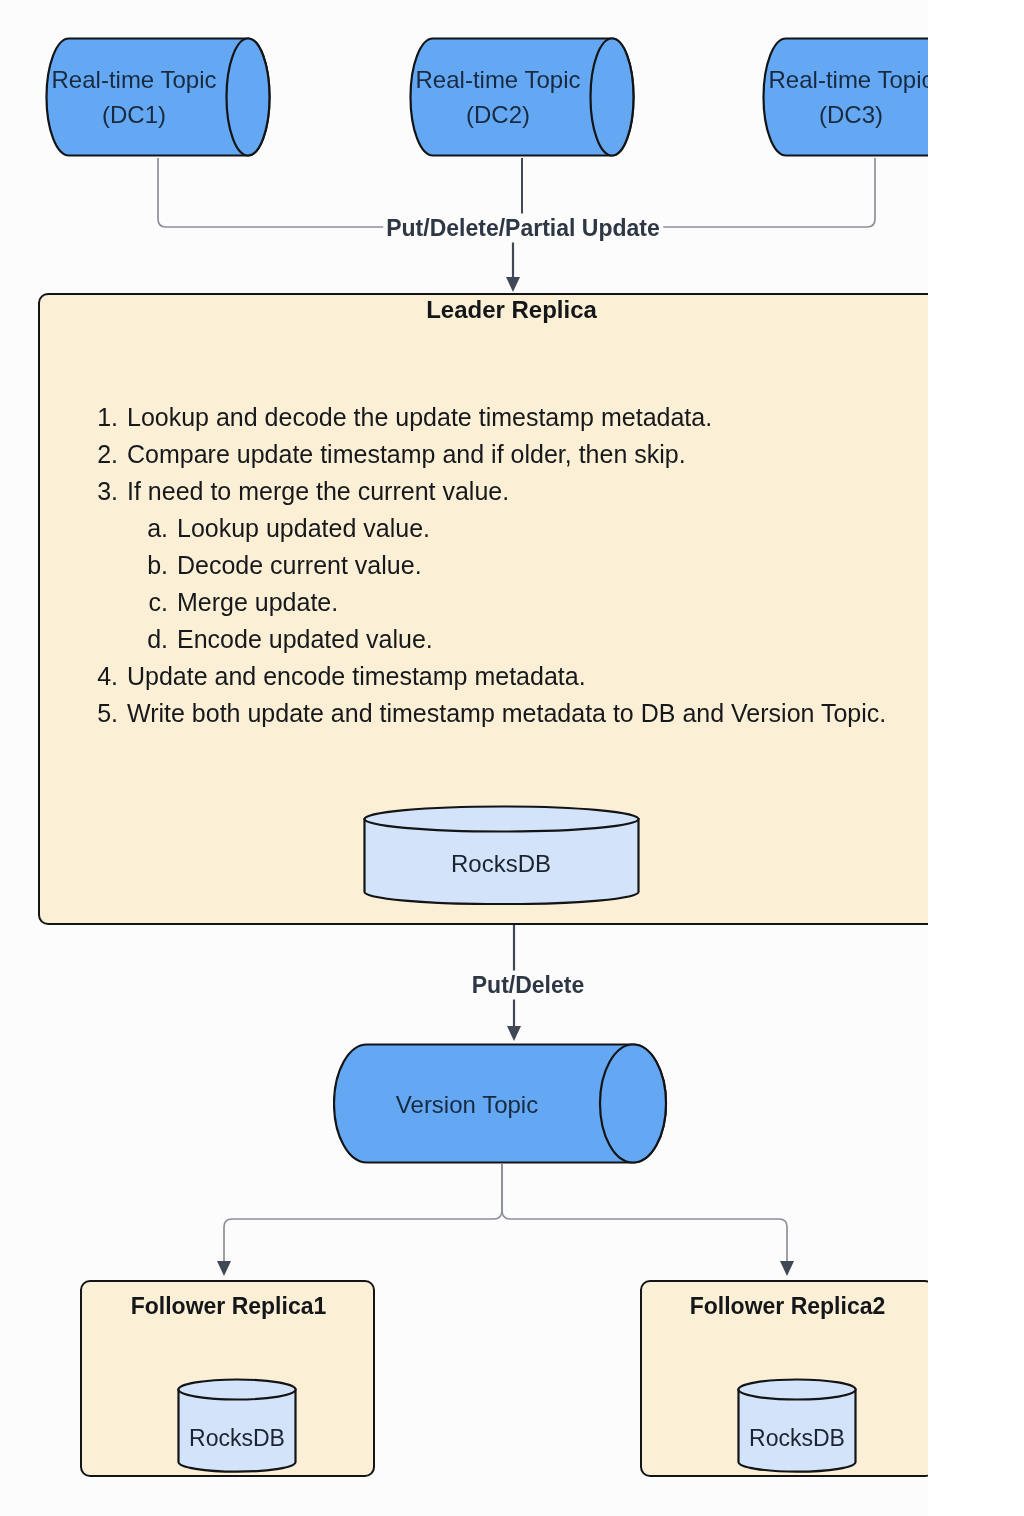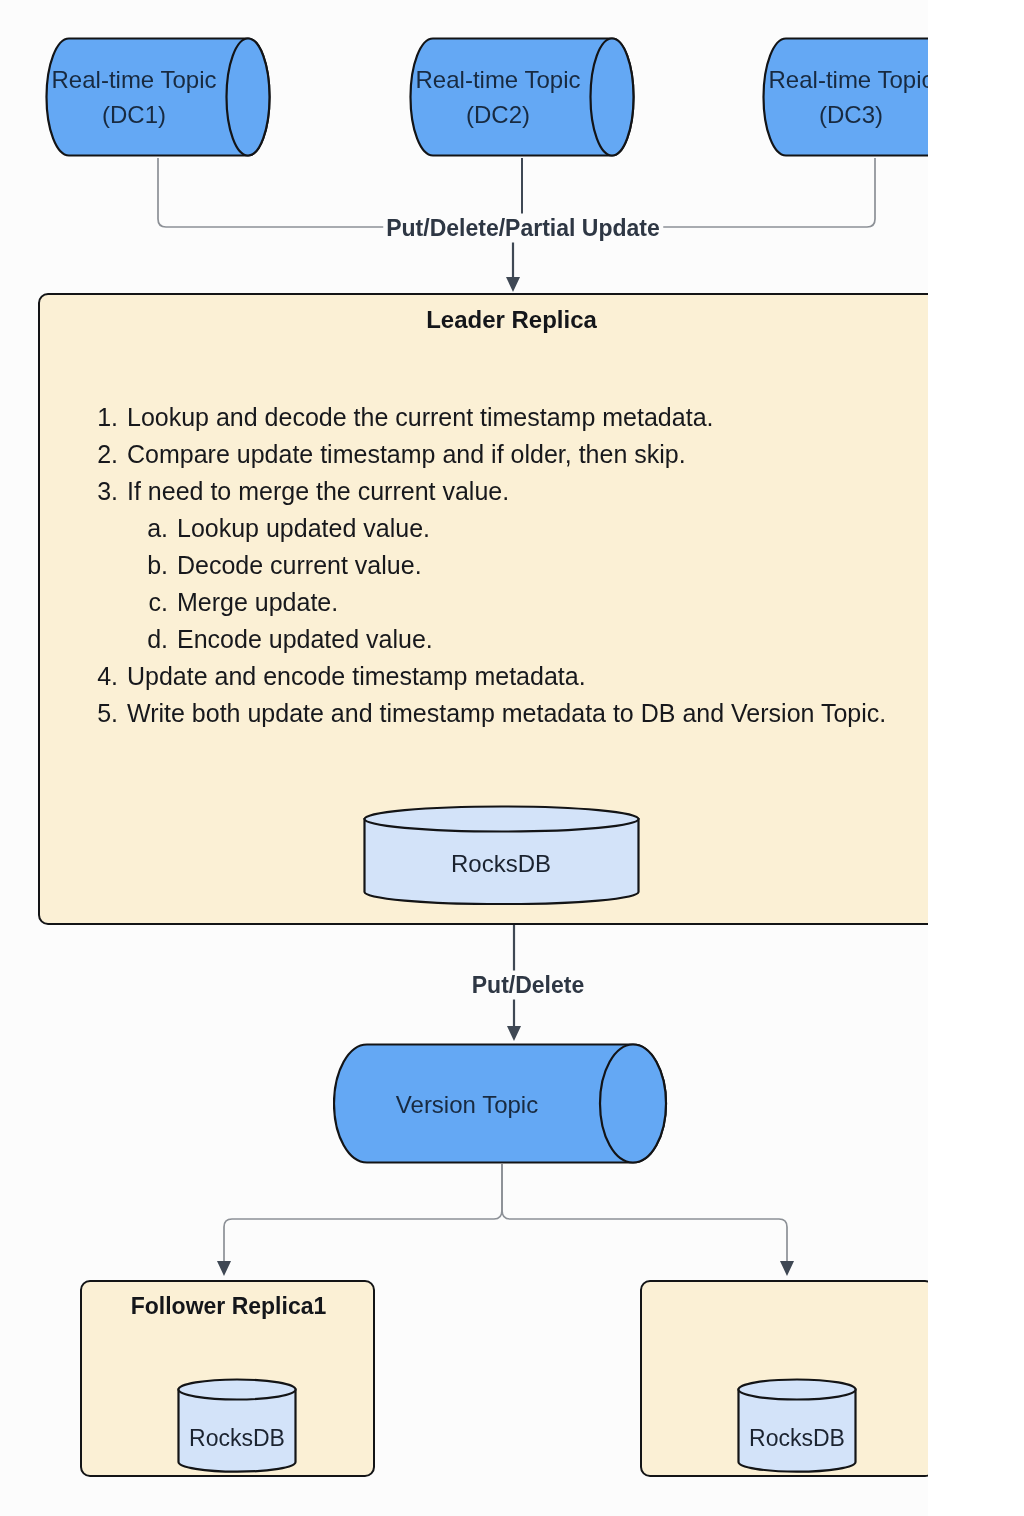--- a/index.html
+++ b/index.html
@@ -114,25 +114,25 @@
     <path d="M24 1.5 H203 A21.5 58.5 0 0 1 203 118.5 H24 A22.5 58.5 0 0 1 24 1.5 Z" fill="#64a8f4" stroke="#131416" stroke-width="2.2"></path>
     <ellipse cx="203" cy="60" rx="21.5" ry="58.5" fill="#64a8f4" stroke="#131416" stroke-width="2.2"></ellipse>
   </svg>
   <div class="node-label topic-label" style="left:851px;top:97px;">
     <span>Real-time Topic</span><br>
     <span>(DC3)</span>
   </div>
 
   <div class="edge-label" style="left:507px;top:228px;">Put/Delete/Partial Update</div>
 
-  <div class="box-title" style="left:38px;top:306px;width:947px;font-size:24px;">Leader Replica</div>
+  <div class="box-title" style="left:38px;top:296px;width:947px;font-size:24px;">Leader Replica</div>
 
   <div class="steps">
     <ol>
-      <li>Lookup and decode the current timestamp metadata.</li>
+      <li>Lookup and decode the update timestamp metadata.</li>
       <li>Compare update timestamp and if older, then skip.</li>
       <li>
         <span>If need to merge the current value.</span>
         <ol class="sub">
           <li>Lookup updated value.</li>
           <li>Decode current value.</li>
           <li>Merge update.</li>
           <li>Encode updated value.</li>
         </ol>
       </li>
@@ -155,19 +155,20 @@
   </svg>
   <div class="node-label topic-label" style="left:467px;top:1104px;text-align:center;">Version Topic</div>
 
   <div class="box-title" style="left:81px;top:1293px;width:295px;font-size:23px;">Follower Replica1</div>
   <svg class="node" style="left:177px;top:1378px;" width="120" height="95" viewBox="0 0 120 95">
     <path d="M1.5 11.5 V84 A57.5 9.5 0 0 0 118.5 84 V11.5 Z" fill="#d3e3f9" stroke="#131416" stroke-width="2.2"></path>
     <ellipse cx="60" cy="11.5" rx="58.5" ry="10" fill="#d3e3f9" stroke="#131416" stroke-width="2.2"></ellipse>
   </svg>
   <div class="node-label db-label-sm" style="left:237px;top:1438px;">RocksDB</div>
 
+  <div class="box-title" style="left:640px;top:1293px;width:295px;font-size:23px;">Follower Replica2</div>
   <svg class="node" style="left:737px;top:1378px;" width="120" height="95" viewBox="0 0 120 95">
     <path d="M1.5 11.5 V84 A57.5 9.5 0 0 0 118.5 84 V11.5 Z" fill="#d3e3f9" stroke="#131416" stroke-width="2.2"></path>
     <ellipse cx="60" cy="11.5" rx="58.5" ry="10" fill="#d3e3f9" stroke="#131416" stroke-width="2.2"></ellipse>
   </svg>
   <div class="node-label db-label-sm" style="left:797px;top:1438px;">RocksDB</div>
 
 </div>
 
 </body></html>

